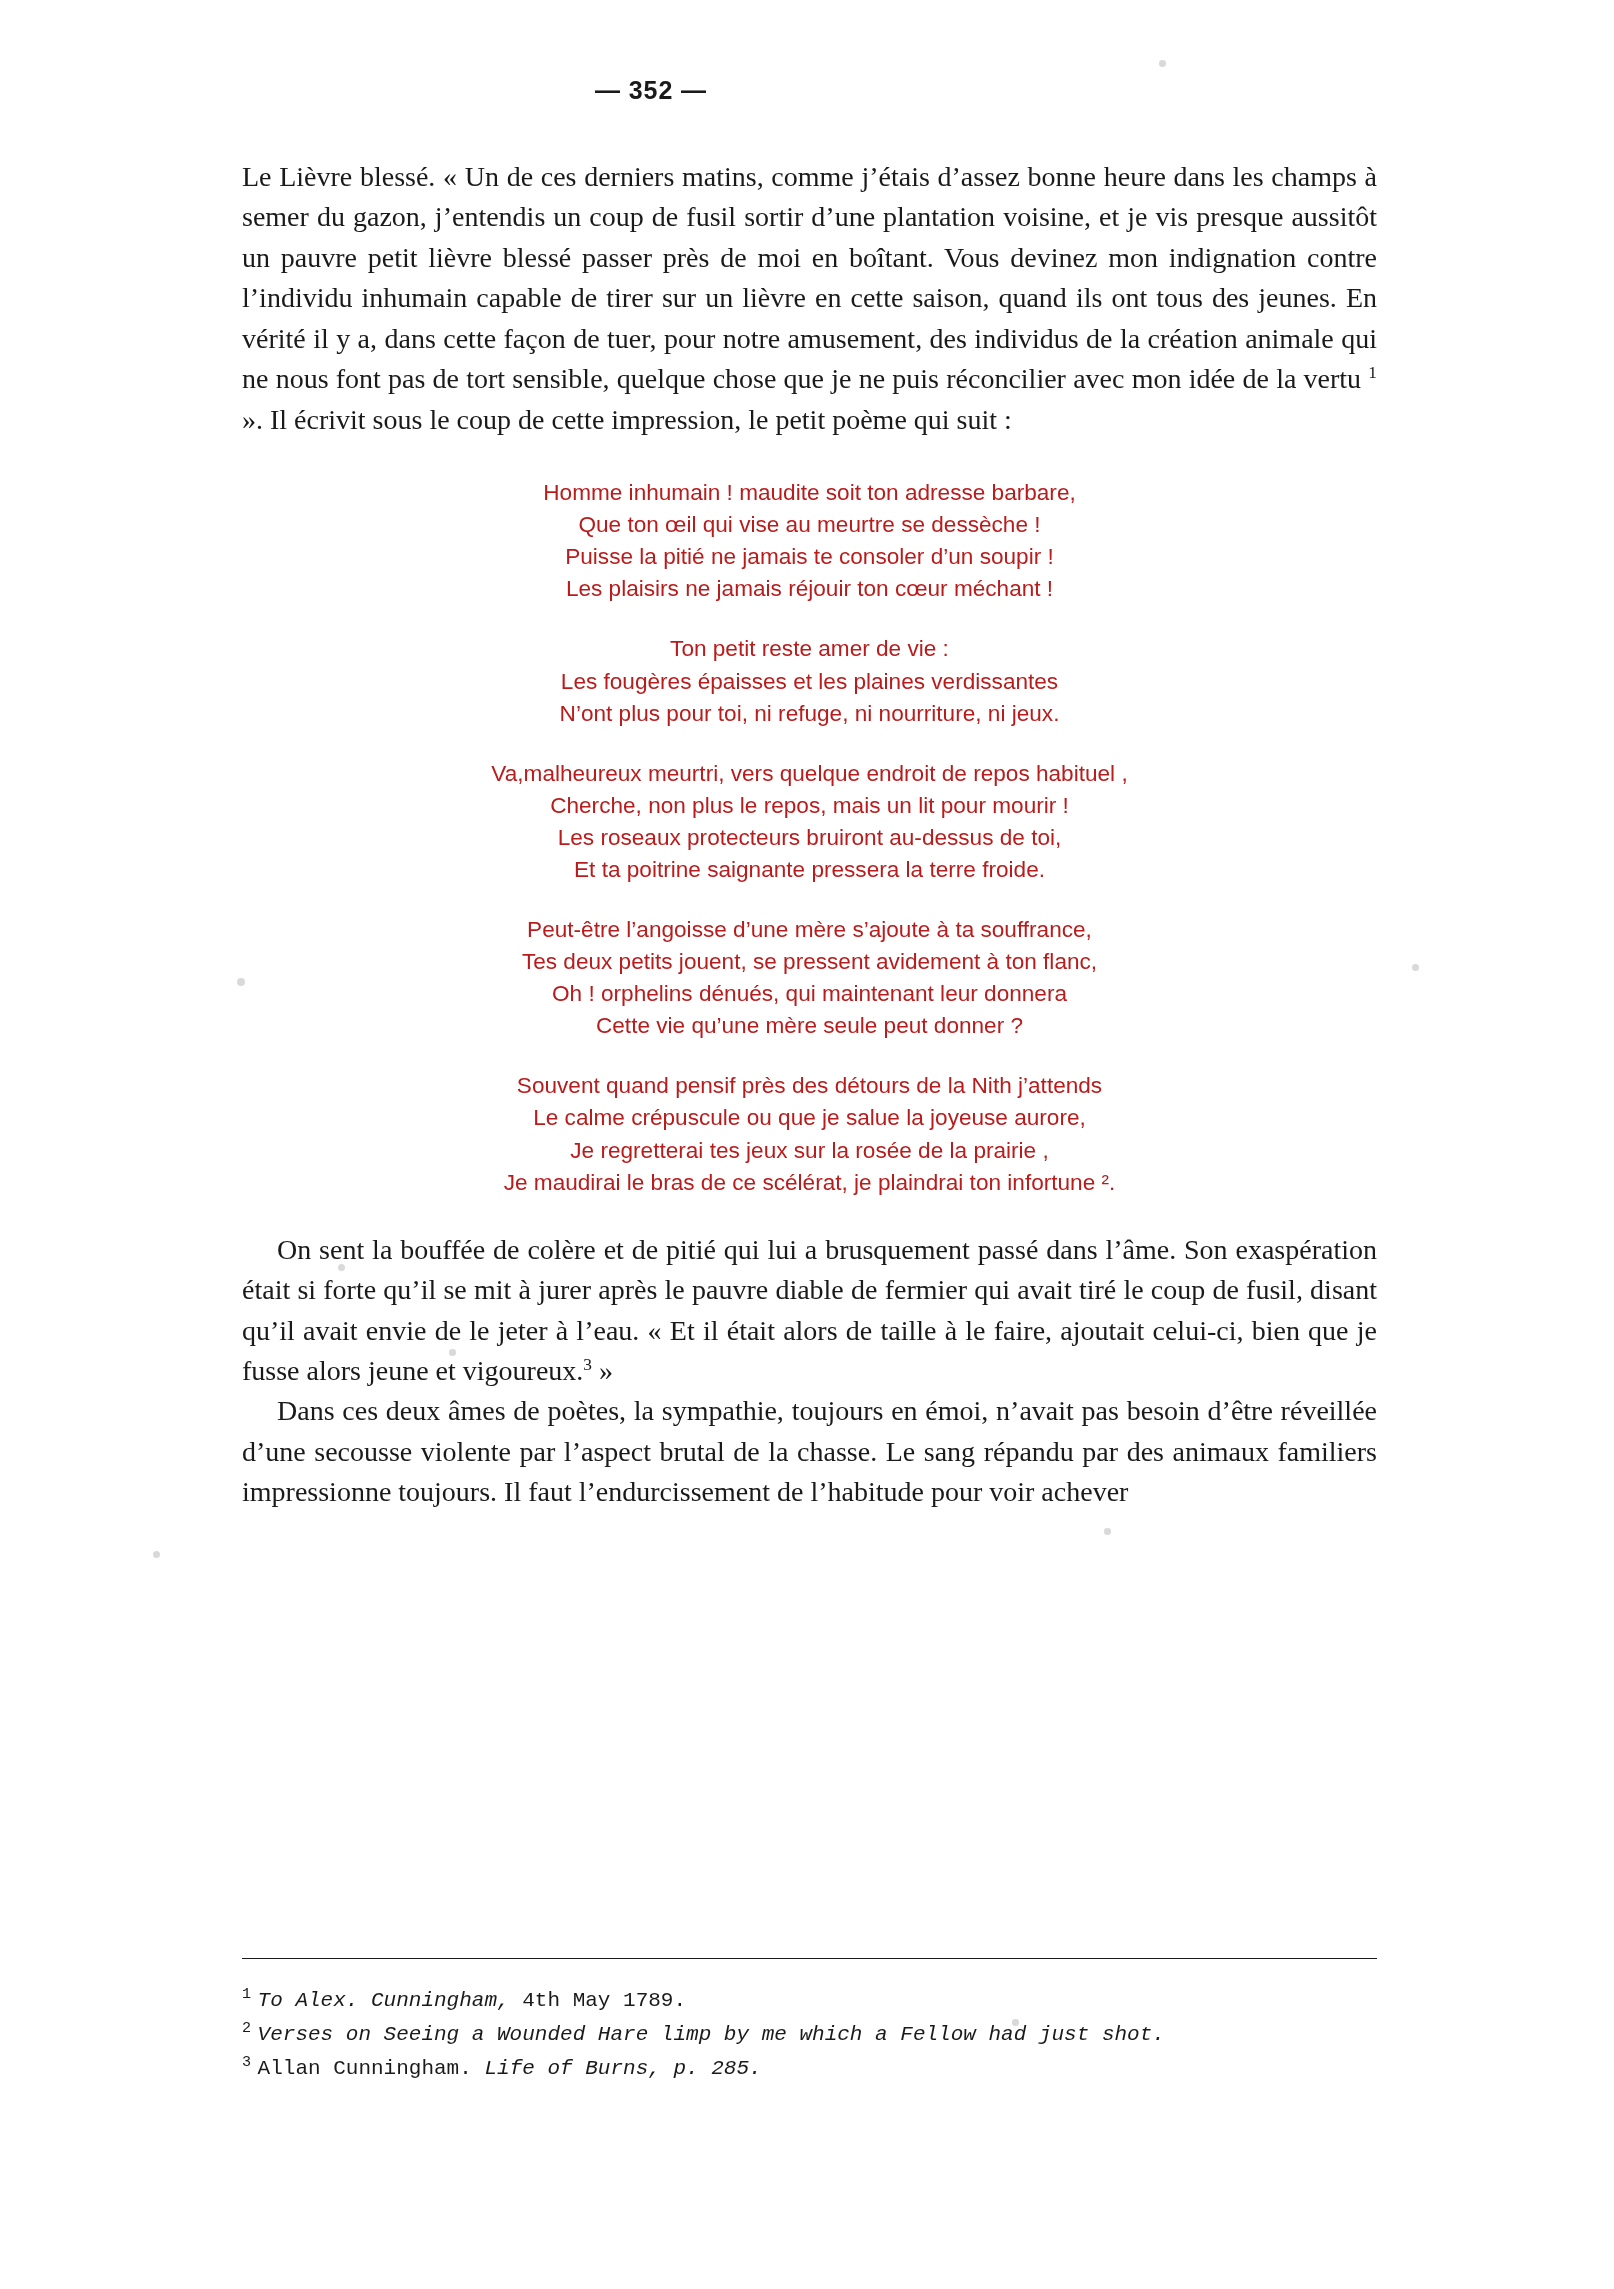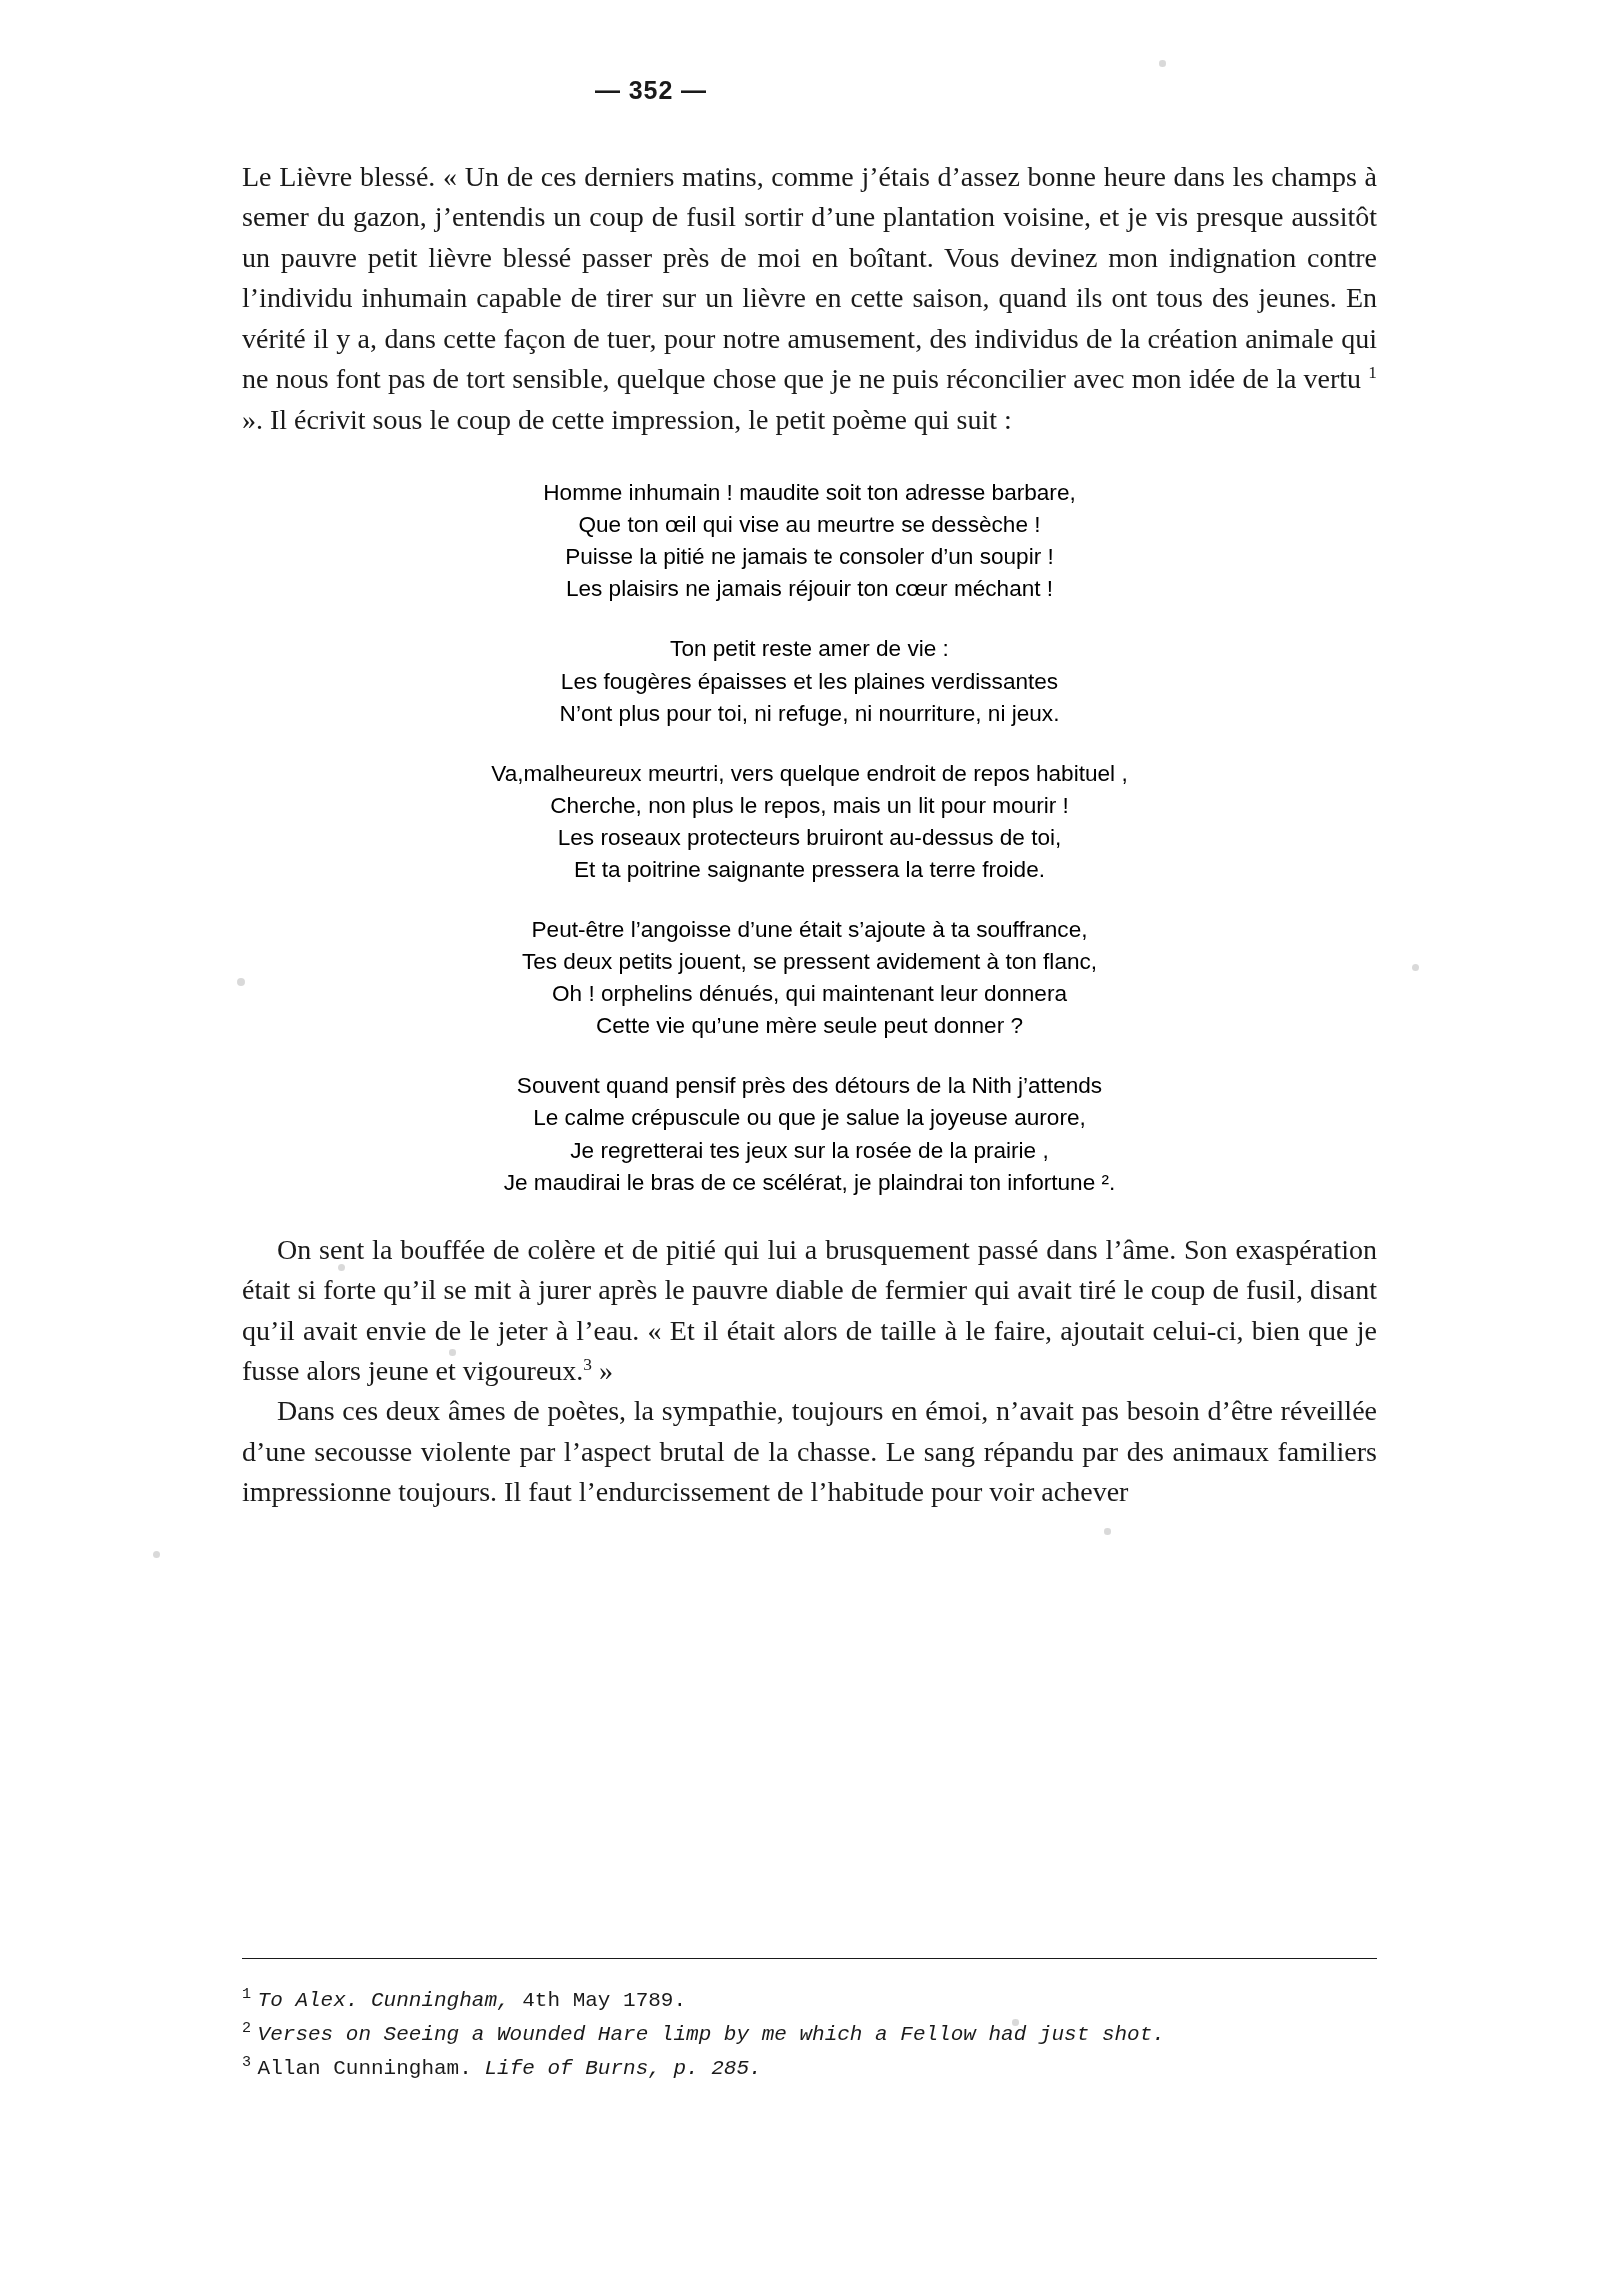--- a/index.html
+++ b/index.html
@@ -57,21 +57,21 @@
     vertical-align: super;
     line-height: 0;
   }
   
   .poem {
     margin: 37px 0 24px 0;
     font-family: "Liberation Sans", sans-serif;
     font-size: 22.6px;
     line-height: 1.42;
     text-align: center;
-    color: #000000;
+    color: #b91c1c;
   }
   .stanza {
     margin-bottom: 28px;
   }
   .stanza:last-child { margin-bottom: 0; }
   .verse { white-space: nowrap; }
 
   .after-poem {
     margin-top: 31px;
   }
@@ -141,21 +141,21 @@
       </div>
 
       <div class="stanza">
         <div class="verse">Va,malheureux meurtri, vers quelque endroit de repos habituel ,</div>
         <div class="verse">Cherche, non plus le repos, mais un lit pour mourir !</div>
         <div class="verse">Les roseaux protecteurs bruiront au-dessus de toi,</div>
         <div class="verse">Et ta poitrine saignante pressera la terre froide.</div>
       </div>
 
       <div class="stanza">
-        <div class="verse">Peut-être l’angoisse d’une était s’ajoute à ta souffrance,</div>
+        <div class="verse">Peut-être l’angoisse d’une mère s’ajoute à ta souffrance,</div>
         <div class="verse">Tes deux petits jouent, se pressent avidement à ton flanc,</div>
         <div class="verse">Oh ! orphelins dénués, qui maintenant leur donnera</div>
         <div class="verse">Cette vie qu’une mère seule peut donner ?</div>
       </div>
 
       <div class="stanza">
         <div class="verse">Souvent quand pensif près des détours de la Nith j’attends</div>
         <div class="verse">Le calme crépuscule ou que je salue la joyeuse aurore,</div>
         <div class="verse">Je regretterai tes jeux sur la rosée de la prairie ,</div>
         <div class="verse">Je maudirai le bras de ce scélérat, je plaindrai ton infortune ².</div>

